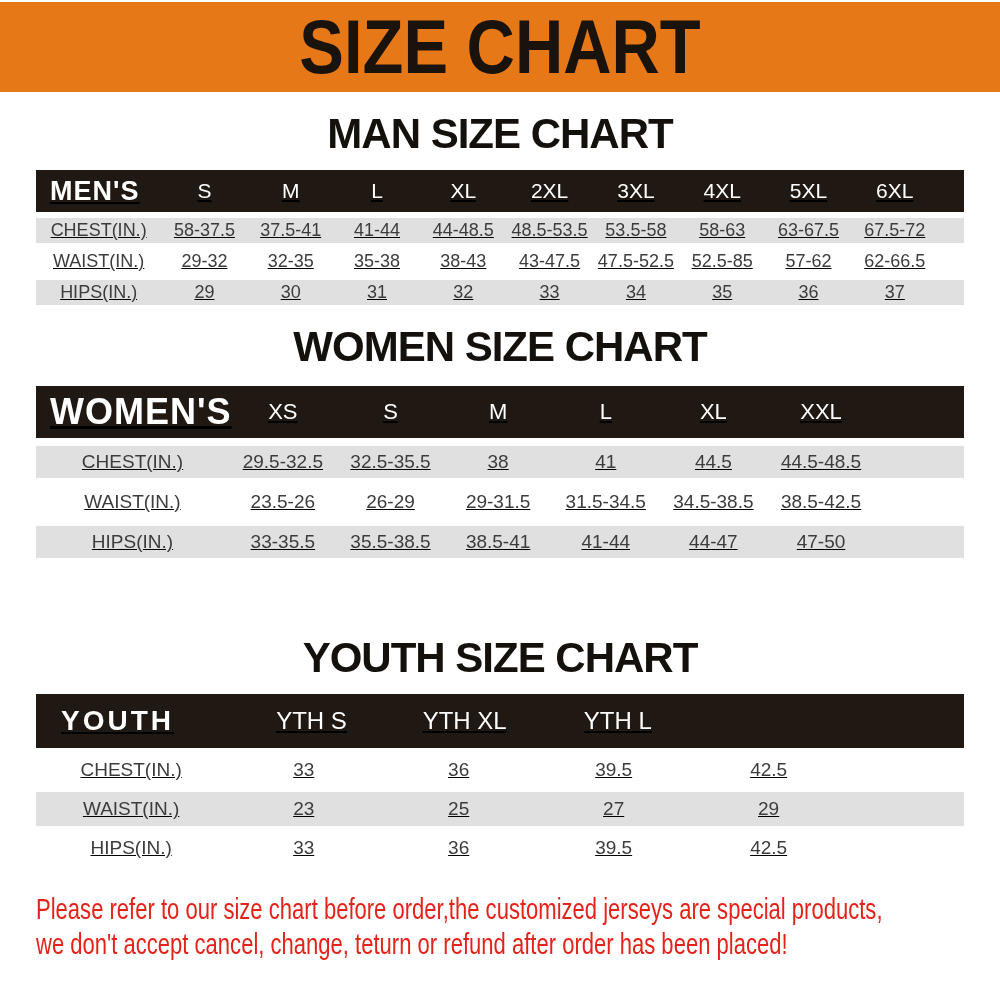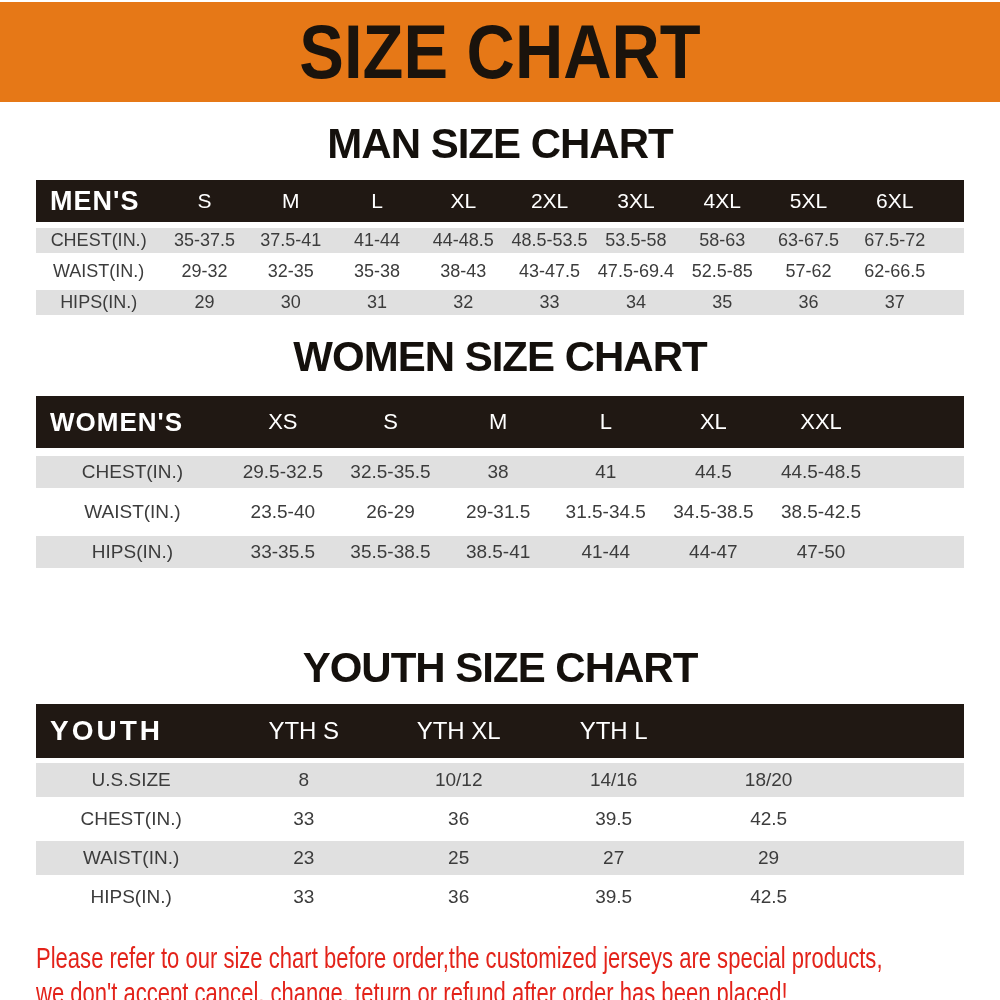--- a/index.html
+++ b/index.html
@@ -12,56 +12,56 @@
     --heading-text:#14100C;
     --notice-text:#E3231A;
   }
   *{box-sizing:border-box;}
   html,body{margin:0;padding:0;}
   body{
     width:1000px;height:1000px;background:#fff;overflow:hidden;
     font-family:"Liberation Sans", sans-serif;
   }
   .banner{
-    margin-top:2px;height:100px;background:var(--banner-bg);
+    margin-top:2px;height:90px;background:var(--banner-bg);
     display:flex;align-items:center;justify-content:center;
   }
   .banner-title{
     font-weight:bold;font-size:76px;line-height:1;color:var(--banner-text);
     transform:scaleX(0.88);white-space:nowrap;letter-spacing:0px;
   }
   .section-heading{
     margin:0;text-align:center;font-weight:bold;color:var(--heading-text);
     font-size:42px;line-height:44px;letter-spacing:-1px;
   }
   .s0 .section-heading{margin-top:20px;}
   .s1 .section-heading{margin-top:20px;}
   .s2 .section-heading{margin-top:78px;}
-  .size-table{width:928px;margin:16px auto;}
+  .size-table{width:928px;margin:16px auto;text-decoration:underline;}
   .s0 .size-table{margin-top:14px;}
   .s1 .size-table{margin-top:17px;}
   .s2 .size-table{margin-top:14px;}
   .row{display:flex;align-items:center;}
   .row.head{
     background:var(--header-bar-bg);color:var(--header-bar-text);
   }
   .s0 .row.head{height:42px;}
   .s1 .row.head{height:52px;}
-  .s2 .row.head{height:54px;}
+  .s2 .row.head{height:54px;padding-left:11px;}
   .row.data{color:var(--data-text);}
   .s0 .row.data{height:25px;margin-top:6px;font-size:18px;}
   .s1 .row.data{height:32px;margin-top:8px;font-size:19px;}
   .s2 .row.data{height:34px;margin-top:5px;font-size:19px;}
   .row.data.stripe{background:var(--stripe-bg);}
   .lbl,.col{text-align:center;white-space:nowrap;}
   .head .lbl{
     text-align:left;padding-left:14px;font-weight:bold;letter-spacing:1px;
   }
   .s0 .head .lbl{font-size:27px;}
-  .s1 .head .lbl{font-size:26px;}
+  .s1 .head .lbl{font-size:36px;}
   .s2 .head .lbl{font-size:28px;letter-spacing:3px;}
   .s0 .head .col{font-size:21px;}
   .s1 .head .col{font-size:22px;}
   .s2 .head .col{font-size:24px;}
   .fill{flex:1;}
   .s0 .lbl{width:13.5%;}
   .s0 .col{width:9.3%;}
   .s1 .lbl{width:20.8%;}
   .s1 .col{width:11.6%;}
   .s2 .lbl{width:20.5%;}
@@ -94,39 +94,39 @@
           <div class="col">XL</div>
           <div class="col">2XL</div>
           <div class="col">3XL</div>
           <div class="col">4XL</div>
           <div class="col">5XL</div>
           <div class="col">6XL</div>
           <div class="fill"></div>
         </div>
         <div class="row data stripe">
           <div class="lbl">CHEST(IN.)</div>
-          <div class="col">35-37.5</div>
+          <div class="col">58-37.5</div>
           <div class="col">37.5-41</div>
           <div class="col">41-44</div>
           <div class="col">44-48.5</div>
           <div class="col">48.5-53.5</div>
           <div class="col">53.5-58</div>
           <div class="col">58-63</div>
           <div class="col">63-67.5</div>
           <div class="col">67.5-72</div>
           <div class="fill"></div>
         </div>
         <div class="row data">
           <div class="lbl">WAIST(IN.)</div>
           <div class="col">29-32</div>
           <div class="col">32-35</div>
           <div class="col">35-38</div>
           <div class="col">38-43</div>
           <div class="col">43-47.5</div>
-          <div class="col">47.5-69.4</div>
+          <div class="col">47.5-52.5</div>
           <div class="col">52.5-85</div>
           <div class="col">57-62</div>
           <div class="col">62-66.5</div>
           <div class="fill"></div>
         </div>
         <div class="row data stripe">
           <div class="lbl">HIPS(IN.)</div>
           <div class="col">29</div>
           <div class="col">30</div>
           <div class="col">31</div>
@@ -159,21 +159,21 @@
           <div class="col">29.5-32.5</div>
           <div class="col">32.5-35.5</div>
           <div class="col">38</div>
           <div class="col">41</div>
           <div class="col">44.5</div>
           <div class="col">44.5-48.5</div>
           <div class="fill"></div>
         </div>
         <div class="row data">
           <div class="lbl">WAIST(IN.)</div>
-          <div class="col">23.5-40</div>
+          <div class="col">23.5-26</div>
           <div class="col">26-29</div>
           <div class="col">29-31.5</div>
           <div class="col">31.5-34.5</div>
           <div class="col">34.5-38.5</div>
           <div class="col">38.5-42.5</div>
           <div class="fill"></div>
         </div>
         <div class="row data stripe">
           <div class="lbl">HIPS(IN.)</div>
           <div class="col">33-35.5</div>
@@ -190,28 +190,20 @@
   <section class="chart-section s2">
     <h2 class="section-heading">YOUTH SIZE CHART</h2>
     <div class="size-table">
         <div class="row head">
           <div class="lbl">YOUTH</div>
           <div class="col">YTH S</div>
           <div class="col">YTH XL</div>
           <div class="col">YTH L</div>
           <div class="fill"></div>
         </div>
-        <div class="row data stripe">
-          <div class="lbl">U.S.SIZE</div>
-          <div class="col">8</div>
-          <div class="col">10/12</div>
-          <div class="col">14/16</div>
-          <div class="col">18/20</div>
-          <div class="fill"></div>
-        </div>
         <div class="row data">
           <div class="lbl">CHEST(IN.)</div>
           <div class="col">33</div>
           <div class="col">36</div>
           <div class="col">39.5</div>
           <div class="col">42.5</div>
           <div class="fill"></div>
         </div>
         <div class="row data stripe">
           <div class="lbl">WAIST(IN.)</div>

